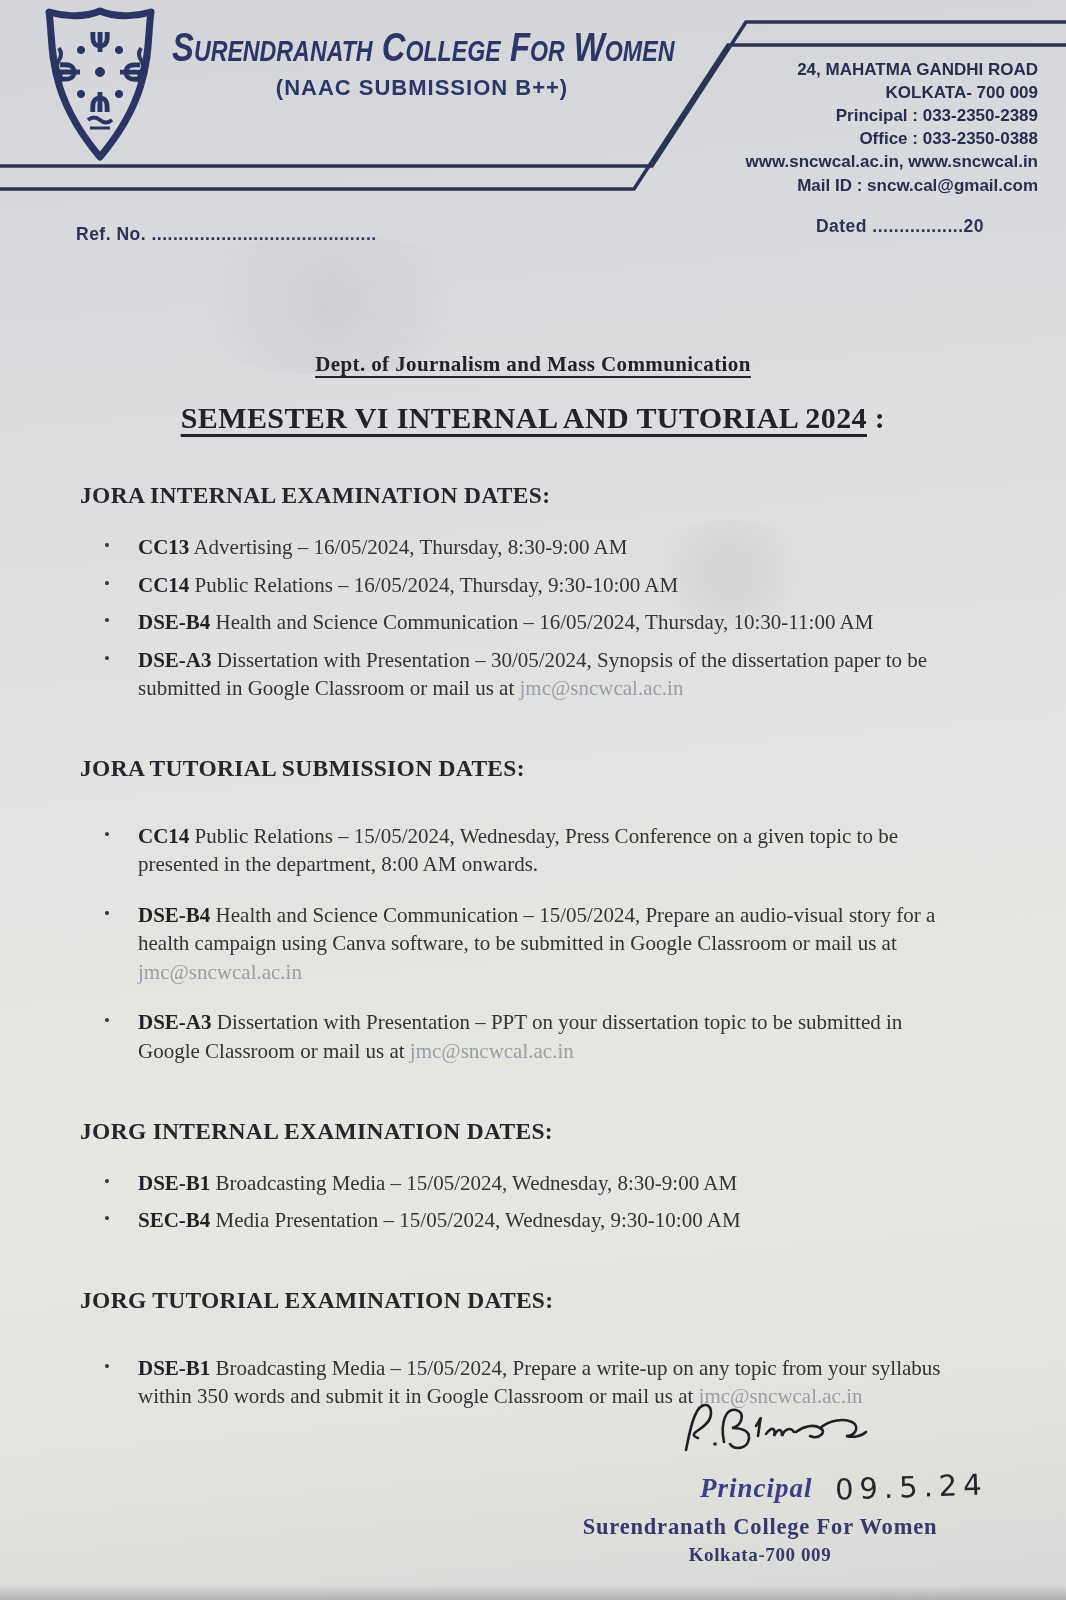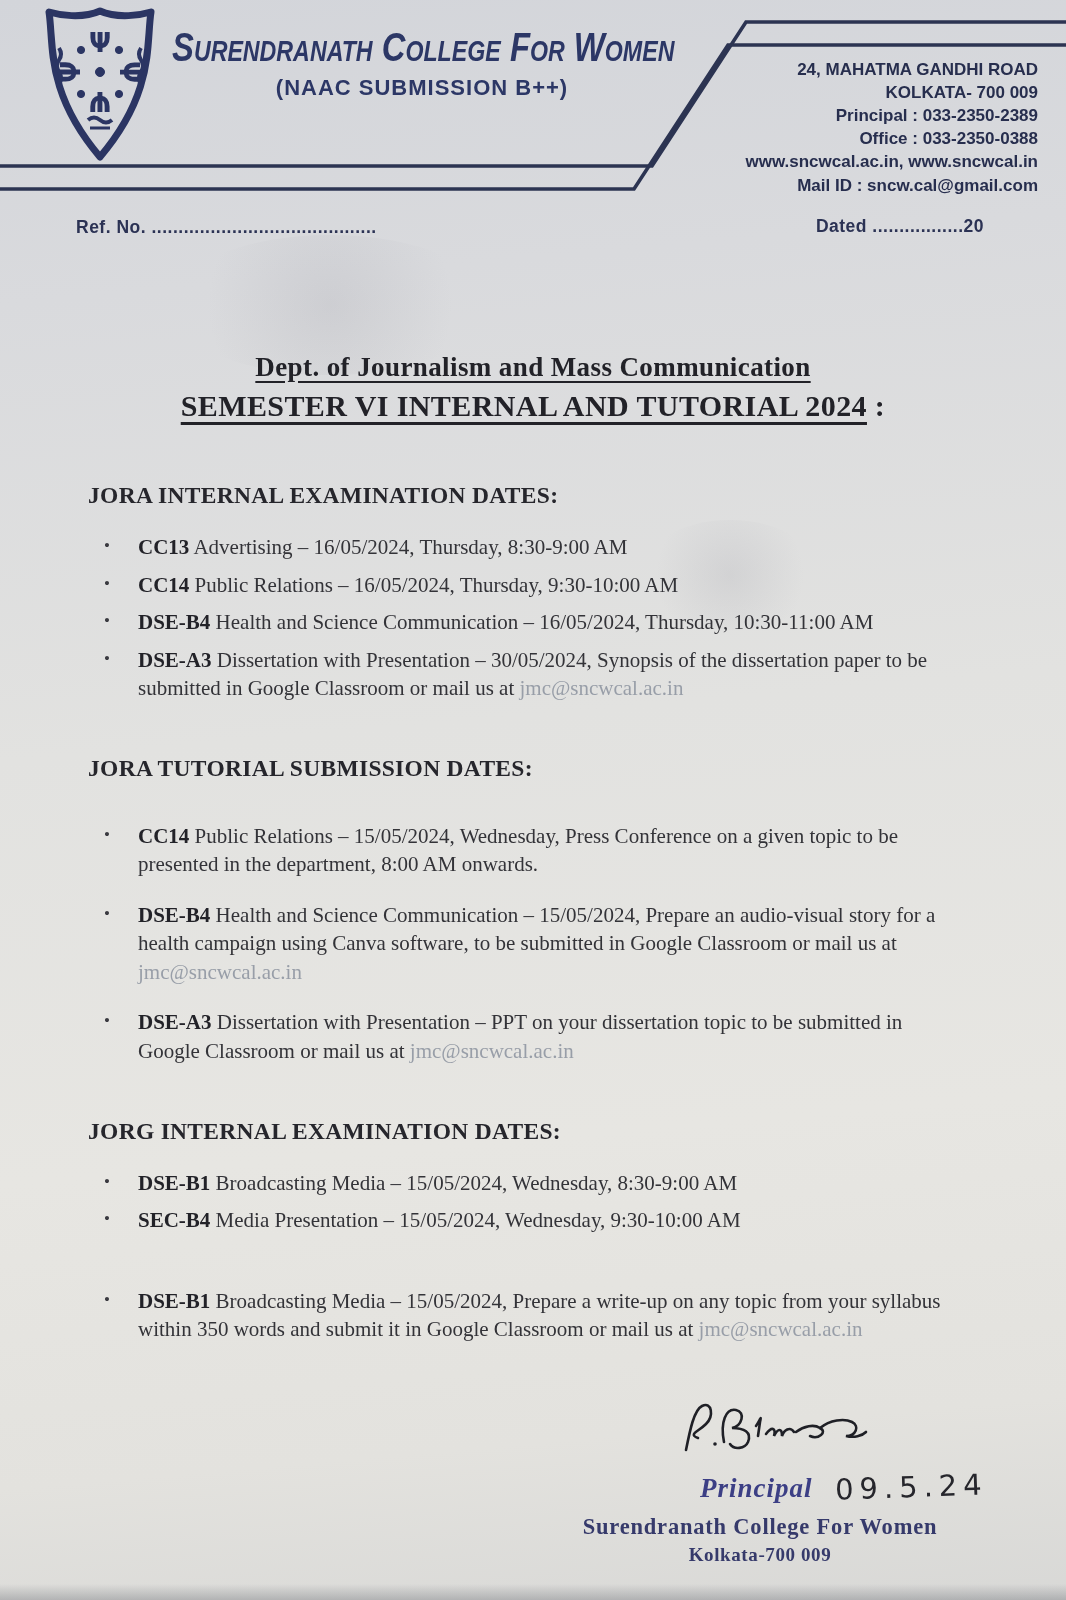--- a/index.html
+++ b/index.html
@@ -31,38 +31,38 @@
   .addr{
     position:absolute;right:28px;top:58px;width:360px;text-align:right;
     font-family:"Liberation Sans",sans-serif;font-weight:bold;font-size:17px;line-height:1.36;
     color:#272e4e;
   }
   
   .ref-row{
     position:absolute;top:216px;left:0;width:1066px;
     font-family:"Liberation Sans",sans-serif;font-weight:bold;font-size:17.5px;color:#2b3254;
   }
-  .ref-no{position:absolute;left:76px;top:1px;letter-spacing:.5px;}
+  .ref-no{position:absolute;left:76px;top:8px;letter-spacing:.5px;}
   .dated{position:absolute;right:82px;top:0;letter-spacing:.5px;}
   
   .wm{position:absolute;border-radius:50%;pointer-events:none;
       background:radial-gradient(circle,rgba(150,150,160,.18) 0%,rgba(150,150,160,0) 70%);}
   
   .titles{position:absolute;top:352px;left:0;width:1066px;text-align:center;}
   .dept-title{
-    font-size:27px;font-weight:bold;color:#222228;letter-spacing:.4px;margin:0 0 6px 0;
+    font-size:21px;font-weight:bold;color:#222228;letter-spacing:.4px;margin:0 0 24px 0;
   }
   .dept-title span{text-decoration:underline;text-underline-offset:5px;}
   .sem-title{font-size:30px;font-weight:bold;color:#222228;letter-spacing:.4px;margin:4px;}
   .sem-title .u{text-decoration:underline;text-underline-offset:6px;}
   
   .sections{position:absolute;top:482px;left:0;width:1066px;}
   .section{margin-bottom:52px;}
   .section-heading{
-    margin:0 0 24px 12px;padding-left:76px;font-size:23.5px;font-weight:bold;color:#26262c;
+    margin:0 0 24px 4px;padding-left:76px;font-size:23.5px;font-weight:bold;color:#26262c;
     letter-spacing:.3px;
   }
   .section.roomy .section-heading{margin-bottom:40px;}
   .list{padding-left:104px;}
   .item{display:flex;margin-bottom:9px;max-width:850px;}
   .section.roomy .item{margin-bottom:22px;}
   .bullet{width:34px;flex:0 0 34px;font-size:17px;color:#3a3a40;padding-top:3px;}
   .item-body{font-size:21px;line-height:1.36;color:#333338;}
   .code{font-weight:bold;color:#222228;}
   .maillink{color:#989ea8;text-underline-offset:3px;}
@@ -195,20 +195,21 @@
             <span class="item-body"><span class="code">DSE-B1</span> Broadcasting Media – 15/05/2024, Wednesday, 8:30-9:00 AM</span>
           </div>
           <div class="item">
             <span class="bullet">•</span>
             <span class="item-body"><span class="code">SEC-B4</span> Media Presentation – 15/05/2024, Wednesday, 9:30-10:00 AM</span>
           </div>
         </div>
     </div>
 
     <div class="section roomy">
+      <h3 class="section-heading">JORG TUTORIAL EXAMINATION DATES:</h3>
       <div class="list">
           <div class="item">
             <span class="bullet">•</span>
             <span class="item-body"><span class="code">DSE-B1</span> Broadcasting Media – 15/05/2024, Prepare a write-up on any topic from your syllabus within 350 words and submit it in Google Classroom or mail us at <span class="maillink">jmc@sncwcal.ac.in</span></span>
           </div>
         </div>
     </div>
   </div>
 
   <div class="sig-block">

